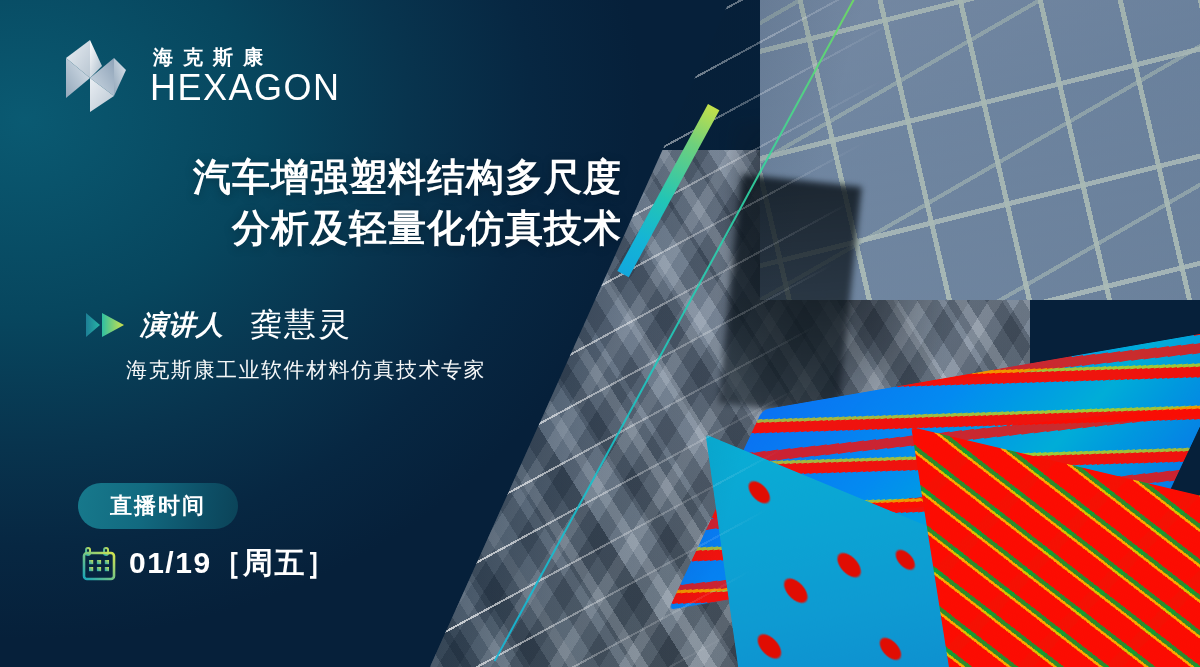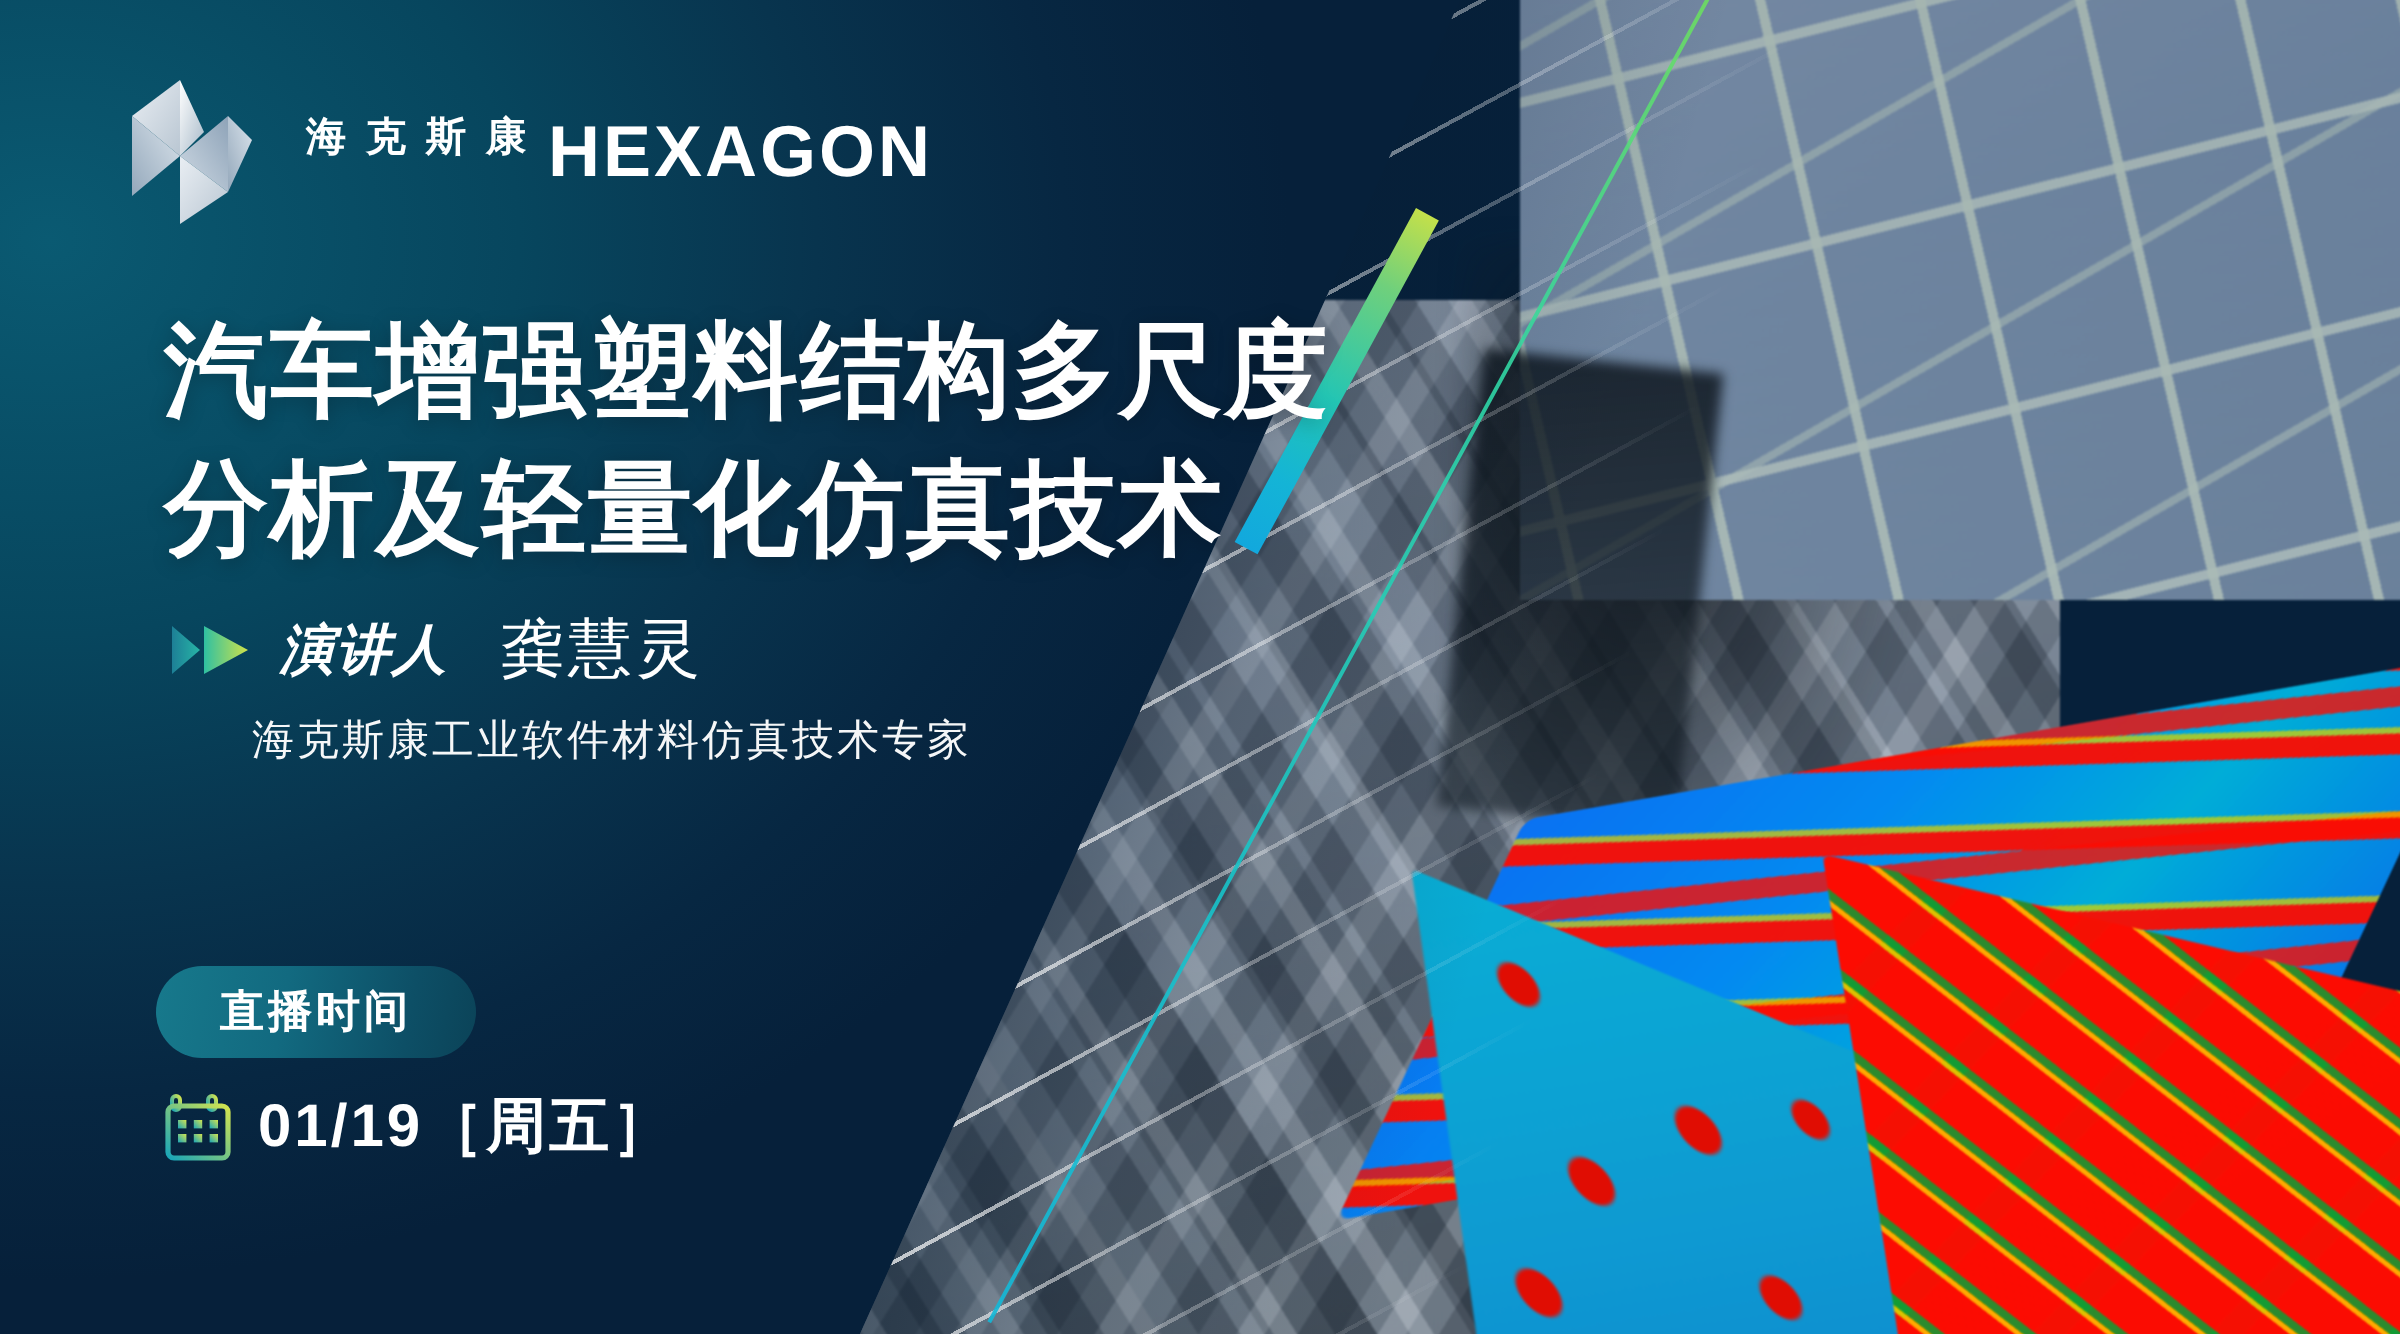--- a/index.html
+++ b/index.html
@@ -127,35 +127,35 @@
     background:linear-gradient(180deg, #c3e04a 0%, #6fd07c 22%, #23c5b4 55%, #14b4d6 80%, #12a8dd 100%);
     transform:rotate(28.5deg); transform-origin:top left;
   }
 
   
   .content { position:absolute; left:0; top:0; width:700px; height:667px; }
 
   
   .logo-row { position:absolute; left:60px; top:36px; display:flex; align-items:center; gap:18px; }
   .logo-mark { width:72px; height:80px; display:block; }
-  .logo-text { display:flex; gap:1px; }
+  .logo-text { display:flex; flex-direction:column; gap:1px; }
   .logo-cn {
     color:#ffffff; font-size:20px; font-weight:700; letter-spacing:10px;
     padding-left:3px; line-height:1.15;
   }
   .logo-en {
-    color:#ffffff; font-size:36px; font-weight:700; letter-spacing:1.5px;
+    color:#ffffff; font-size:36px; font-weight:400; letter-spacing:1.5px;
     line-height:1; font-family:"Liberation Sans", sans-serif;
   }
 
   
   .title {
     position:absolute; left:82px; top:152px; width:540px;
-    color:#ffffff; font-size:52px; font-weight:700; line-height:1.33;
-    letter-spacing:1px; text-shadow:0 2px 10px rgba(0,0,0,.25);
+    color:#ffffff; font-size:38px; font-weight:700; line-height:1.33;
+    letter-spacing:1px; text-shadow:0 2px 10px rgba(0,0,0,.25);text-align:right;
   }
   .title-line { display:block; white-space:nowrap; }
 
   
   .speaker-row { position:absolute; left:86px; top:303px; display:flex; align-items:center; gap:14px; }
   .arrows { width:40px; height:28px; display:block; }
   .speaker-label { color:#ffffff; font-size:27px; font-weight:700; letter-spacing:1px;font-style:italic; }
   .speaker-name { color:#ffffff; font-size:32px; font-weight:500; letter-spacing:2px; margin-left:12px; }
   .speaker-sub {
     position:absolute; left:126px; top:356px;

